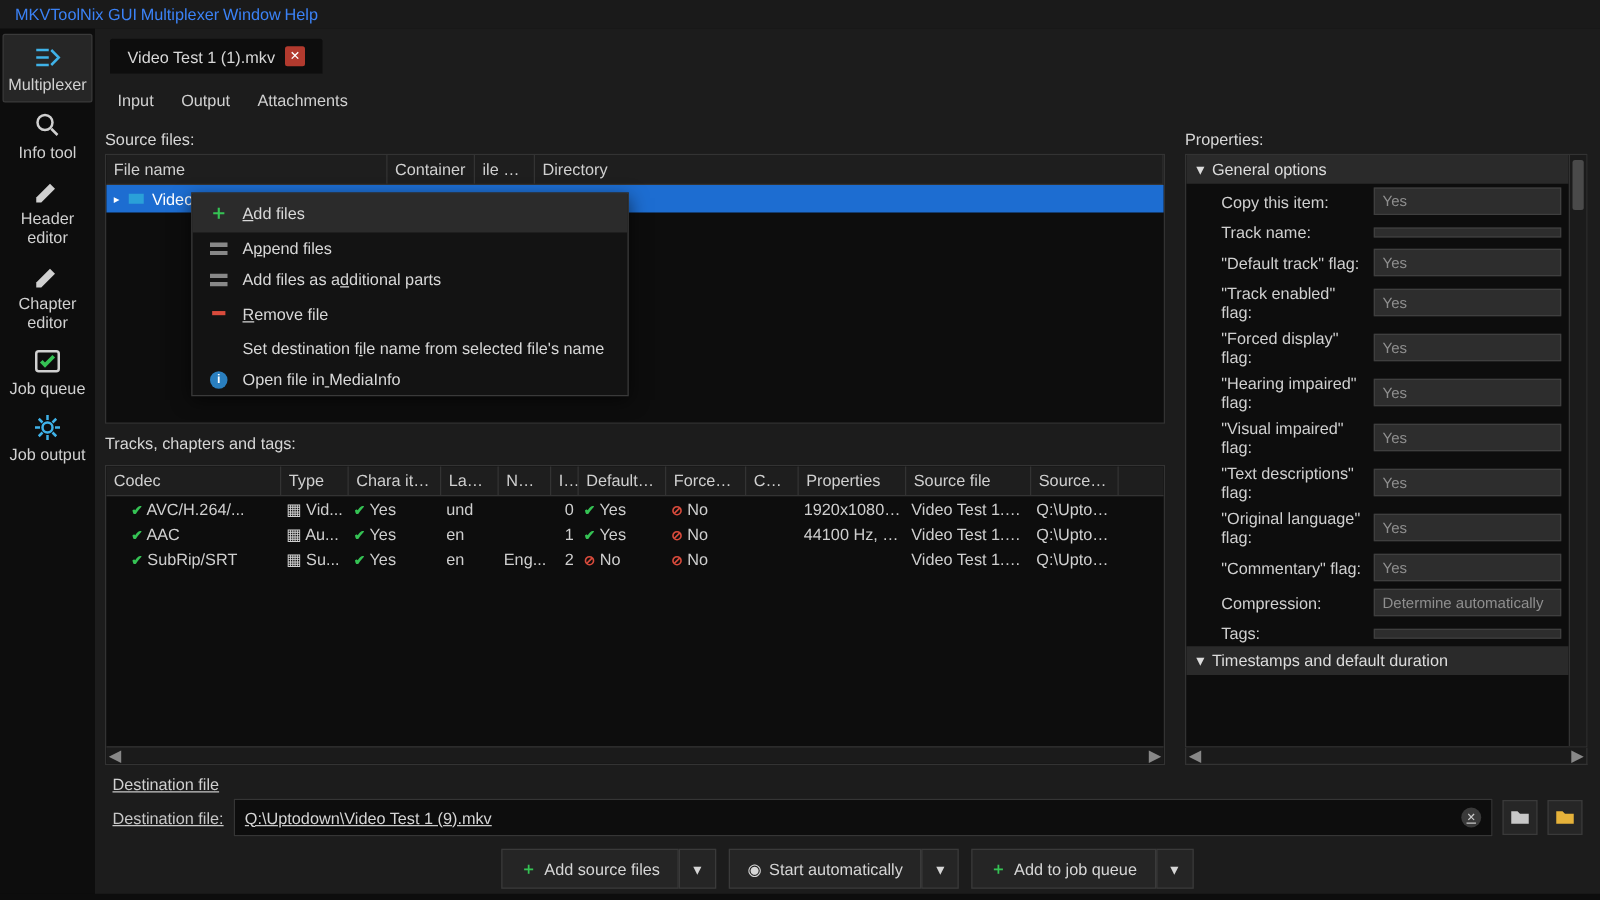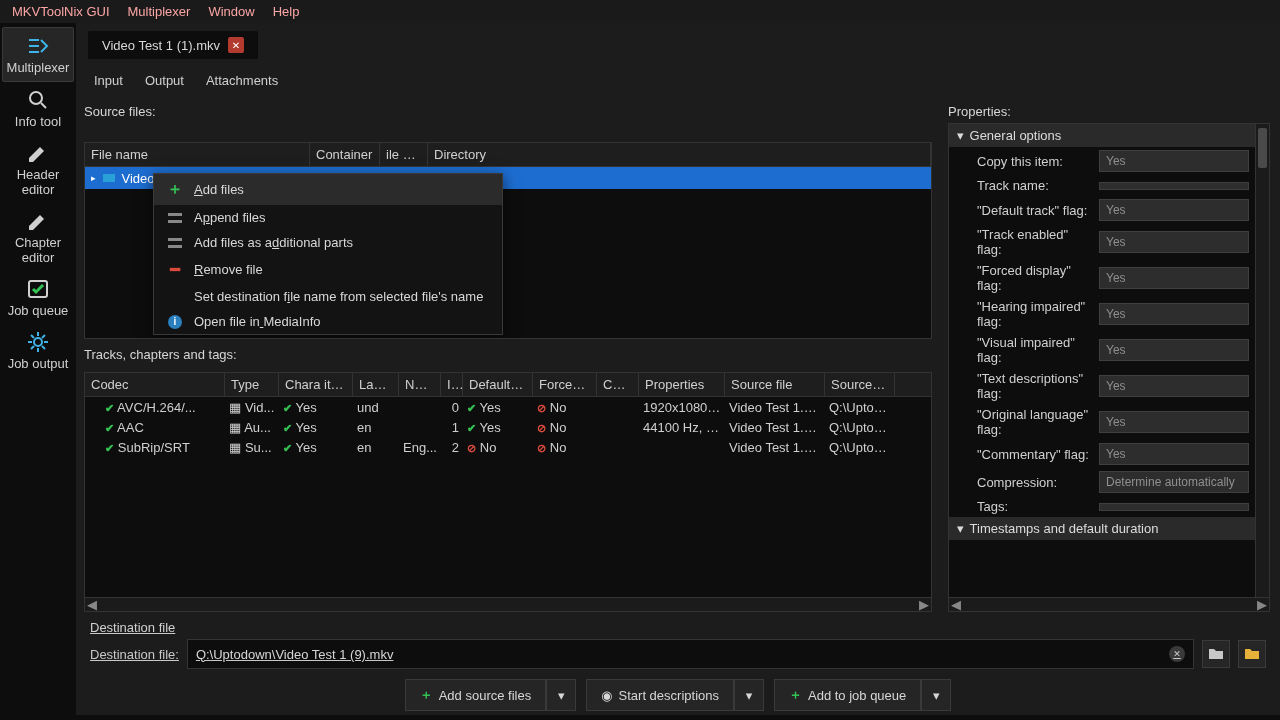--- a/index.html
+++ b/index.html
@@ -1,34 +1,34 @@
 <!DOCTYPE html>
 <html><head>
 <meta charset="utf-8">
 <style>
 * { margin:0; padding:0; box-sizing:border-box; font-family:"Segoe UI",Arial,sans-serif; font-size:13px; }
 body { background:#0d0d0d; color:#c8c8c8; width:1280px; height:720px; overflow:hidden; }
-.menubar { display:flex; gap:18px; padding:4px 12px; background:#1a1a1a; color:#fca5a5; font-size:13px; }
+.menubar { display:flex; gap:3px; padding:4px 12px; background:#1a1a1a; color:#3b82f6; font-size:13px; }
 .menubar span { cursor:default; }
 .main { display:flex; height:calc(100% - 28px); }
 .sidebar { width:76px; background:#0d0d0d; display:flex; flex-direction:column; align-items:center; padding-top:4px; }
 .sidebtn { display:flex; flex-direction:column; align-items:center; gap:2px; padding:6px 2px; width:72px; color:#d0d0d0; font-size:11px; text-align:center; cursor:pointer; }
 .sidebtn.selected { background:#262626; border:1px solid #3a3a3a; border-radius:2px; }
 .sidebtn svg { width:24px; height:24px; }
 .content { flex:1; display:flex; flex-direction:column; background:#1c1c1c; }
 .doc-tabs { display:flex; background:#1c1c1c; padding:8px 0 0 12px; }
 .doc-tab { display:flex; align-items:center; gap:8px; background:#0d0d0d; padding:6px 14px; border-top-left-radius:2px; border-top-right-radius:2px; color:#d8d8d8; }
 .doc-tab .close { background:#b23a2e; color:#fff; width:16px; height:16px; display:flex; align-items:center; justify-content:center; font-size:10px; cursor:pointer; border-radius:2px; }
 .sub-tabs { display:flex; gap:18px; background:#1c1c1c; padding:10px 16px 6px 16px; border-bottom:none; }
 .sub-tab { color:#d0d0d0; cursor:pointer; padding:4px 2px; }
 .columns { display:flex; flex:1; min-height:0; }
 .left-col { flex:1; display:flex; flex-direction:column; min-width:0; padding:4px 8px 0 8px; }
 .right-col { width:340px; display:flex; flex-direction:column; padding:4px 10px 0 8px; }
 .section-label { color:#d6d6d6; padding:2px 0 4px 0; }
-.panel { background:#0d0d0d; border:1px solid #333; flex:1; min-height:0; display:flex; flex-direction:column; position:relative; overflow:hidden;margin-top:19px; }
+.panel { background:#0d0d0d; border:1px solid #333; flex:1; min-height:0; display:flex; flex-direction:column; position:relative; overflow:hidden; }
 .tbl-head { display:flex; background:#1e1e1e; border-bottom:1px solid #333; font-size:12px; color:#d0d0d0; }
 .th { padding:4px 6px; border-right:1px solid #333; white-space:nowrap; overflow:hidden; text-overflow:ellipsis; }
 .sel-row { background:#1d6dd1; color:#fff; display:flex; align-items:center; padding:3px 6px; gap:6px; height:22px; }
 .ctx-menu { position:absolute; left:68px; top:30px; background:#131313; border:1px solid #3a3a3a; width:350px; box-shadow:0 4px 14px rgba(0,0,0,.6); z-index:50; }
 .ctx-item { display:flex; align-items:center; gap:10px; padding:5px 12px; color:#d8d8d8; cursor:default; }
 .ctx-item.hover { background:#2b2b2b; }
 .ctx-item .icon-slot { width:18px; display:flex; justify-content:center; }
 .tracks-panel { background:#0d0d0d; border:1px solid #333; min-height:0; display:flex; flex-direction:column; margin-top:6px; position:relative; overflow:hidden; height:240px; }
 .tracks-body { overflow:hidden; }
 .trow { display:flex; align-items:center; height:20px; font-size:12px; color:#cfcfcf; }
@@ -345,21 +345,21 @@
           <span style="color:#35c254;font-weight:bold;">＋</span>
           <span>Add source files</span>
         </div>
         <div class="act-btn split">
             <span>▾</span>
           </div>
       </div>
       <div style="display:flex">
         <div class="act-btn">
           <span>◉</span>
-          <span>Start descriptions</span>
+          <span>Start automatically</span>
         </div>
         <div class="act-btn split">
             <span>▾</span>
           </div>
       </div>
       <div style="display:flex">
         <div class="act-btn">
           <span style="color:#35c254;font-weight:bold;">＋</span>
           <span>Add to job queue</span>
         </div>

